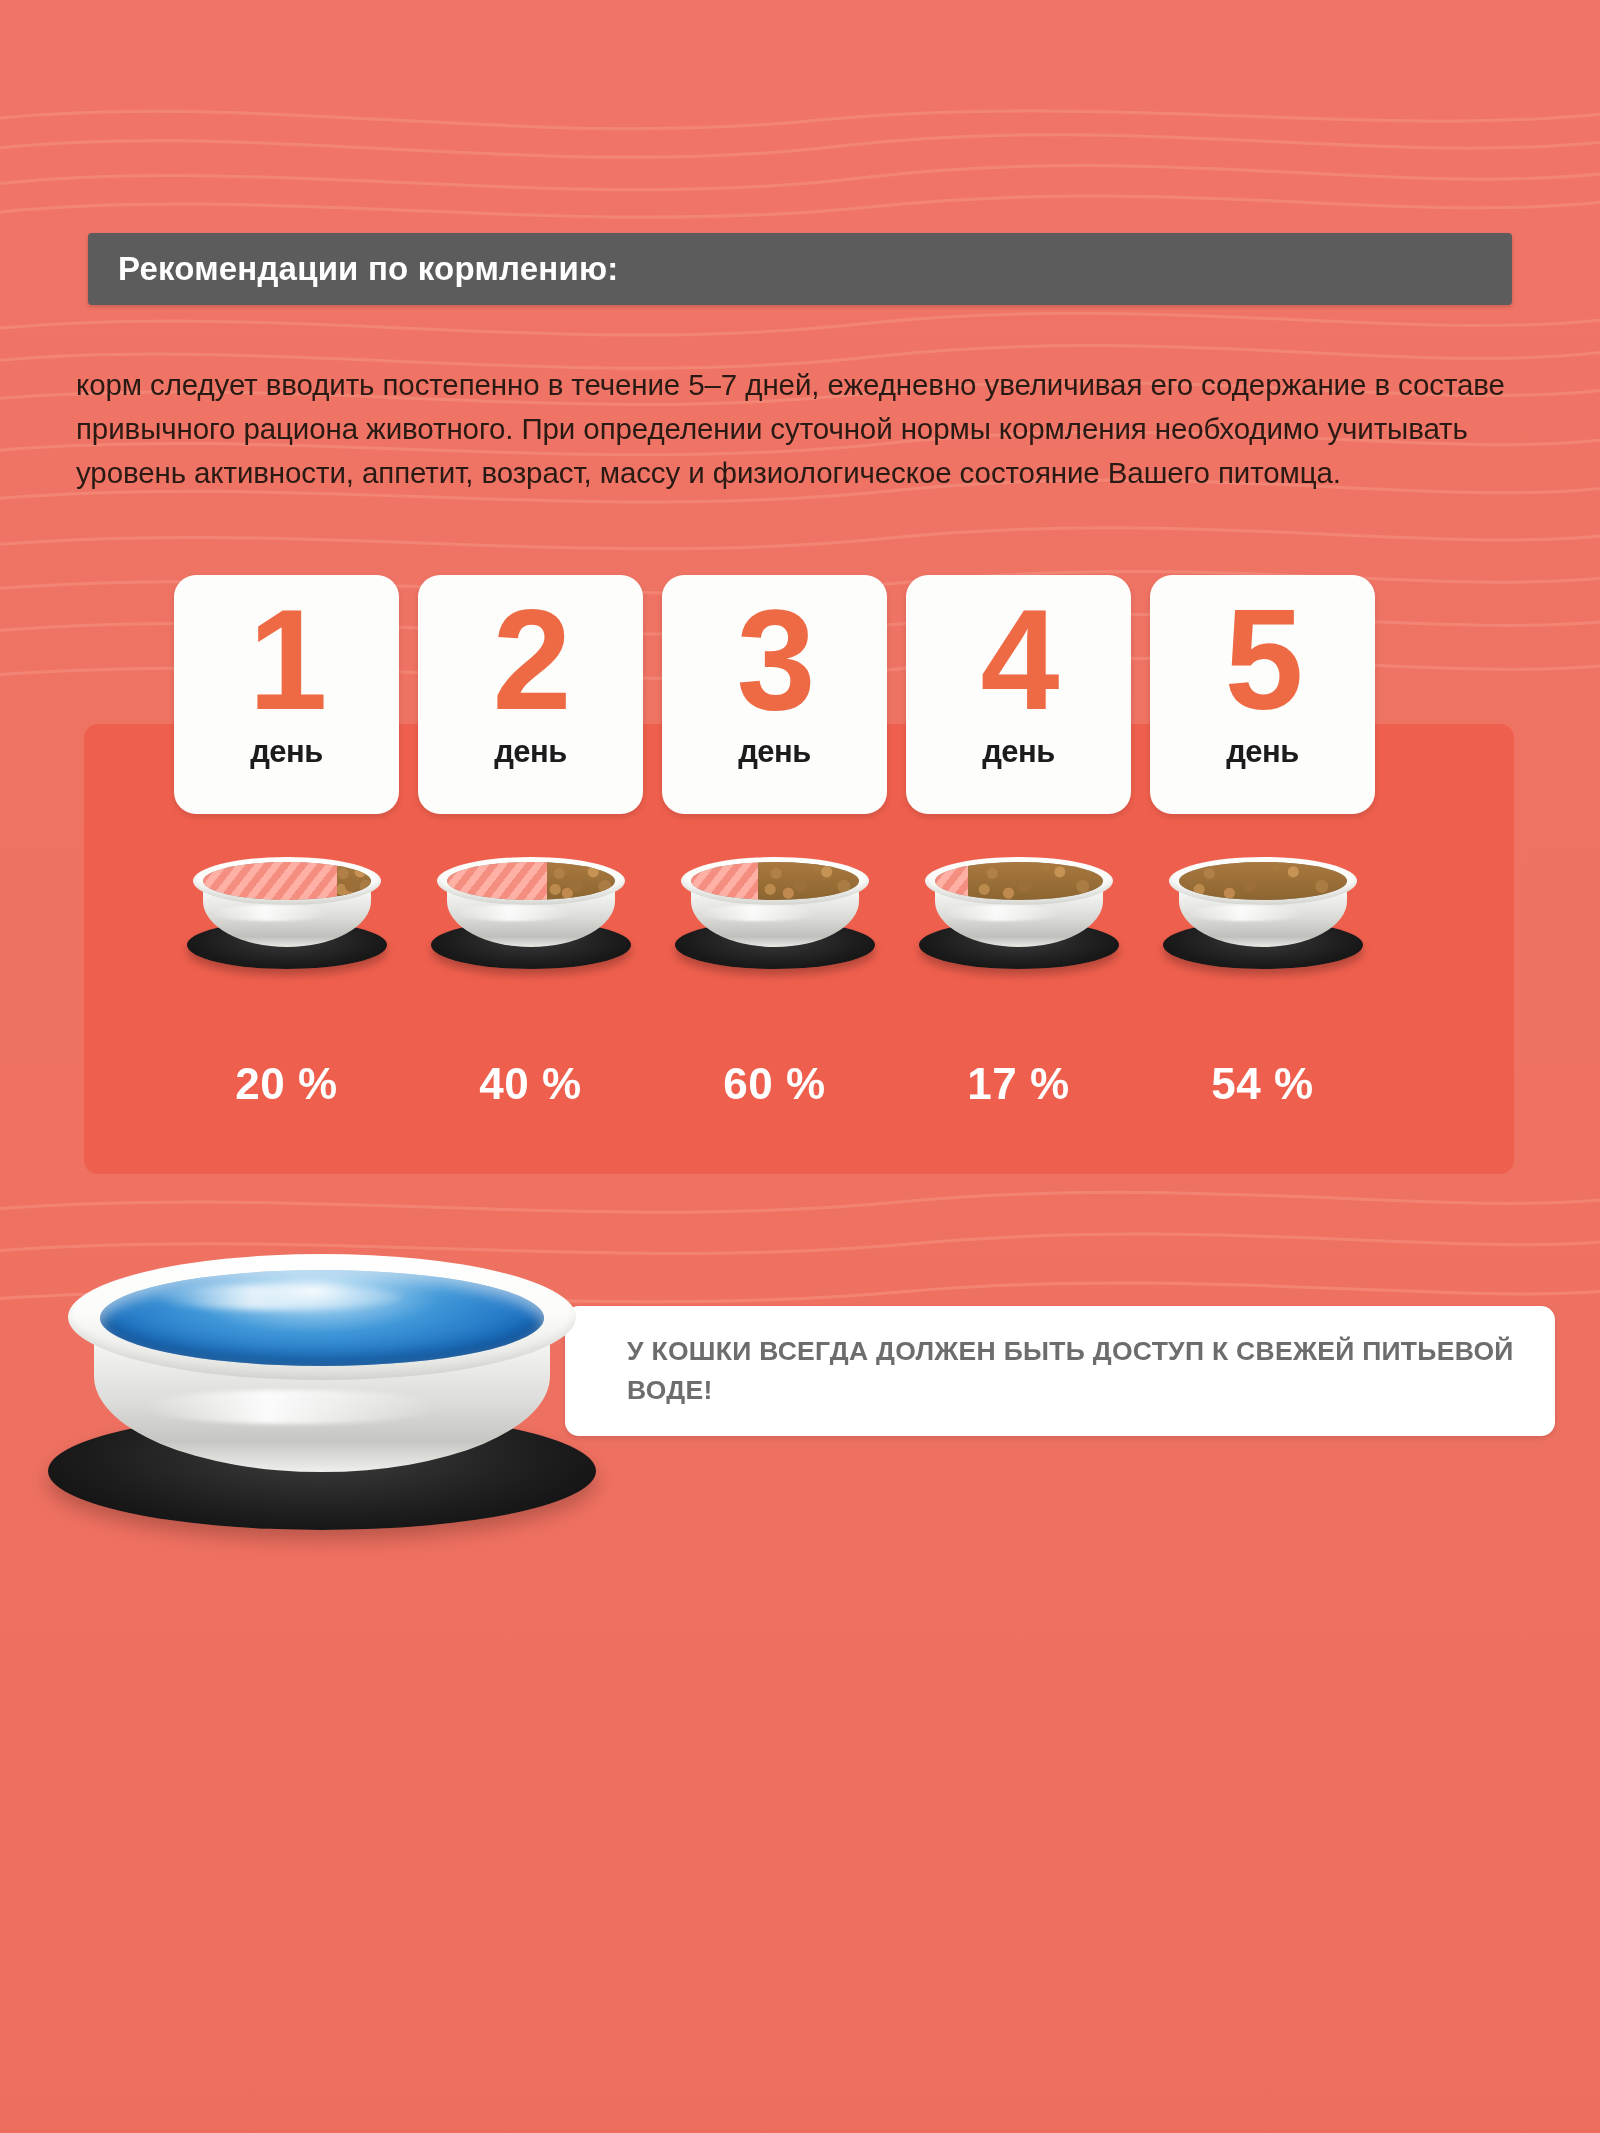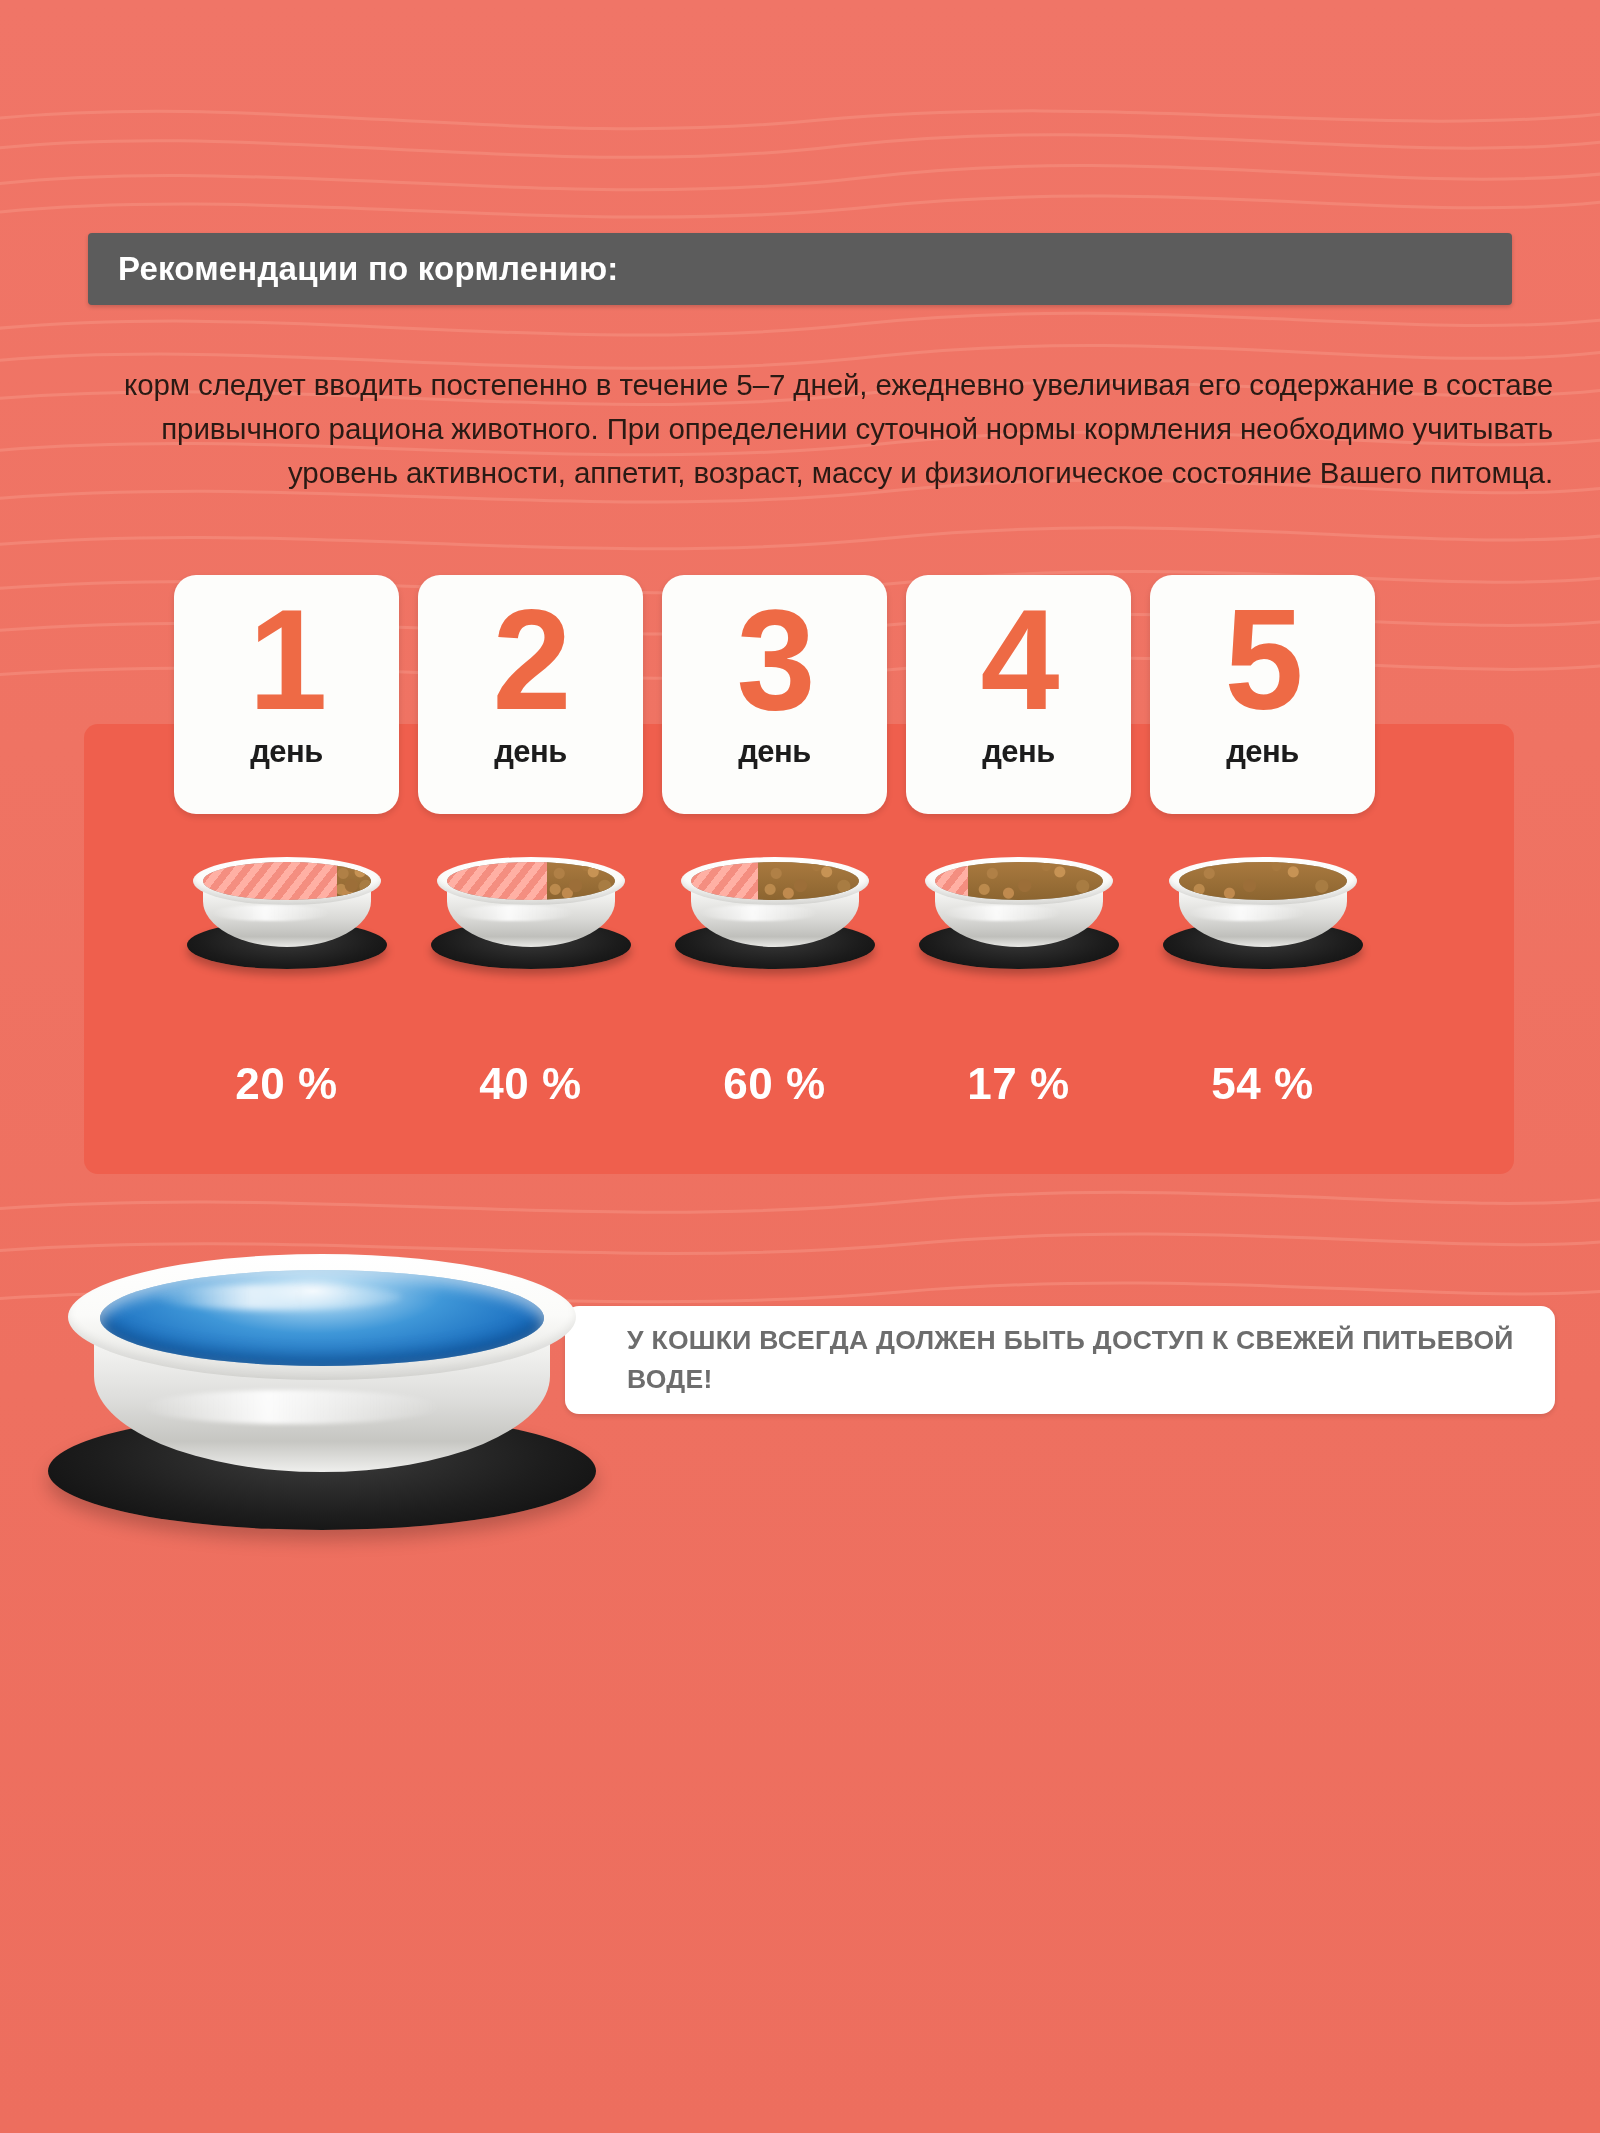--- a/index.html
+++ b/index.html
@@ -50,28 +50,27 @@
     font-size:33px;
     font-weight:bold;
     letter-spacing:.2px;
     padding-left:30px;
     white-space:nowrap;
   }
 
   
   #intro{
     position:absolute;
-    left:83px; top:333px;
+    left:76px; top:333px;
     width:1470px;
     color:#2a1a14;
     font-size:29.5px;
     line-height:44px;
     font-weight:500;
     letter-spacing:-.1px;
-    text-align:right;
   }
 
   
   #day-block{
     position:absolute;
     left:84px; top:724px;
     width:1430px; height:450px;
     background:#ef5f4d;
     border-radius:14px;
   }
@@ -215,21 +214,21 @@
     font-size:44px;
     line-height:58px;
     font-weight:bold;
     letter-spacing:.5px;
   }
 
   
   #water-callout{
     position:absolute;
     left:565px; top:1306px;
-    width:990px; height:108px;
+    width:990px; height:130px;
     background:#ffffff;
     border-radius:14px;
     display:flex;
     align-items:center;
     box-shadow:0 2px 5px rgba(0,0,0,.12);
   }
   #water-text{
     color:#6d6d6d;
     font-size:26.5px;
     line-height:39px;

